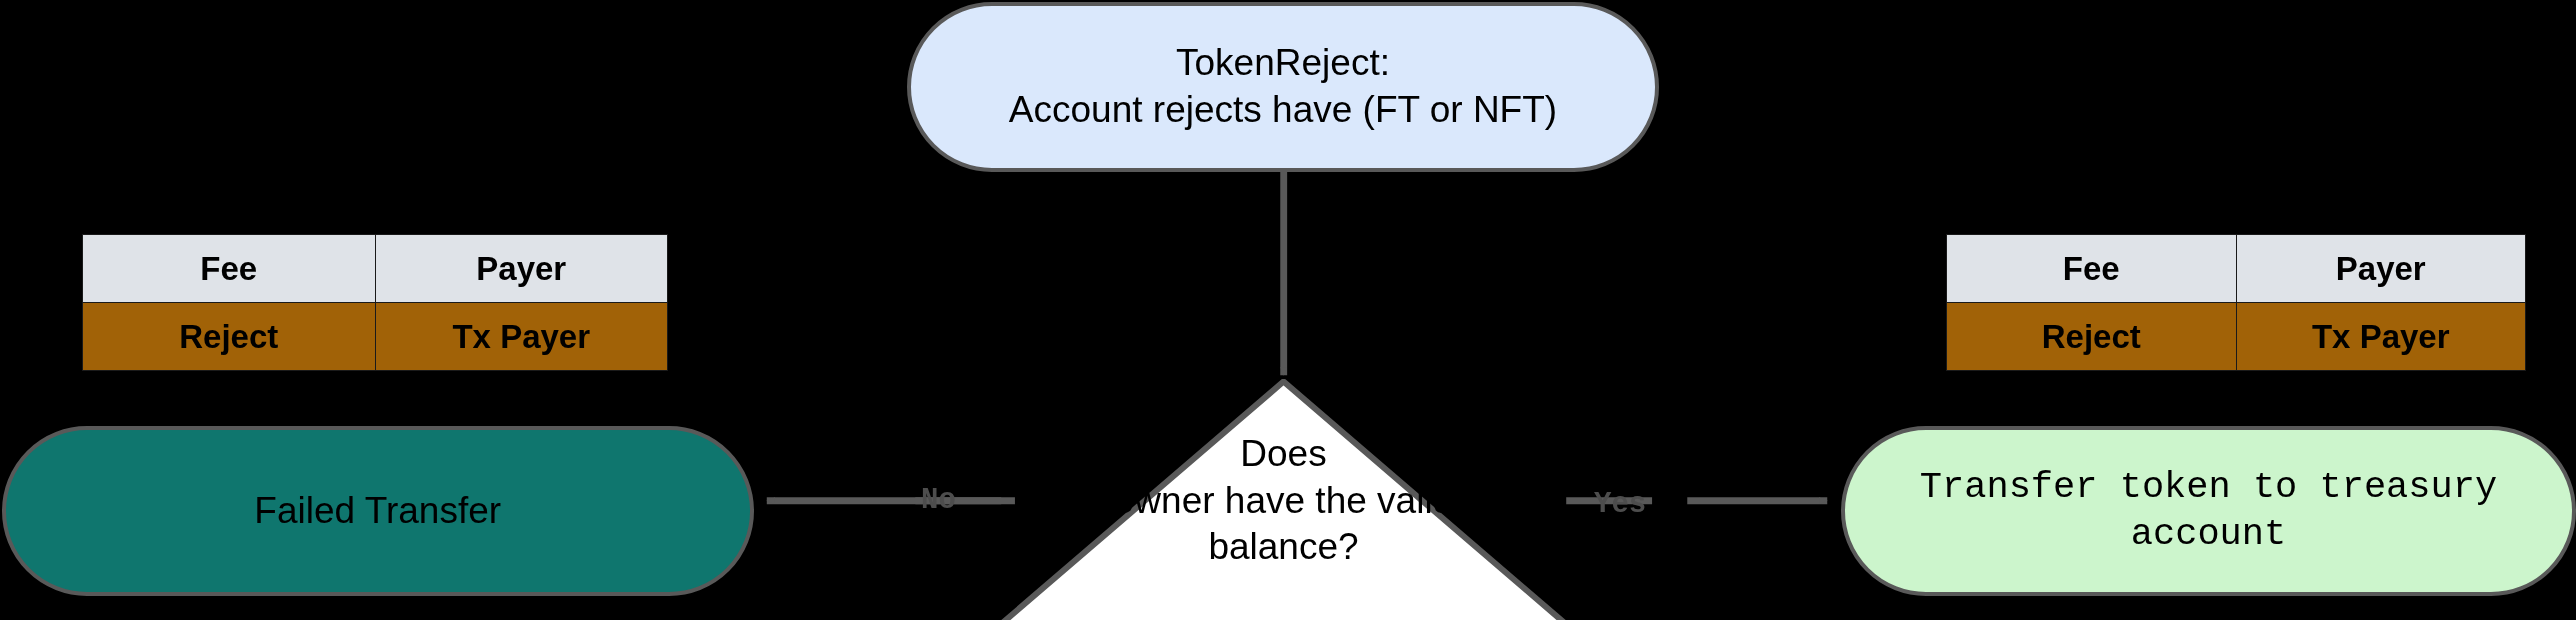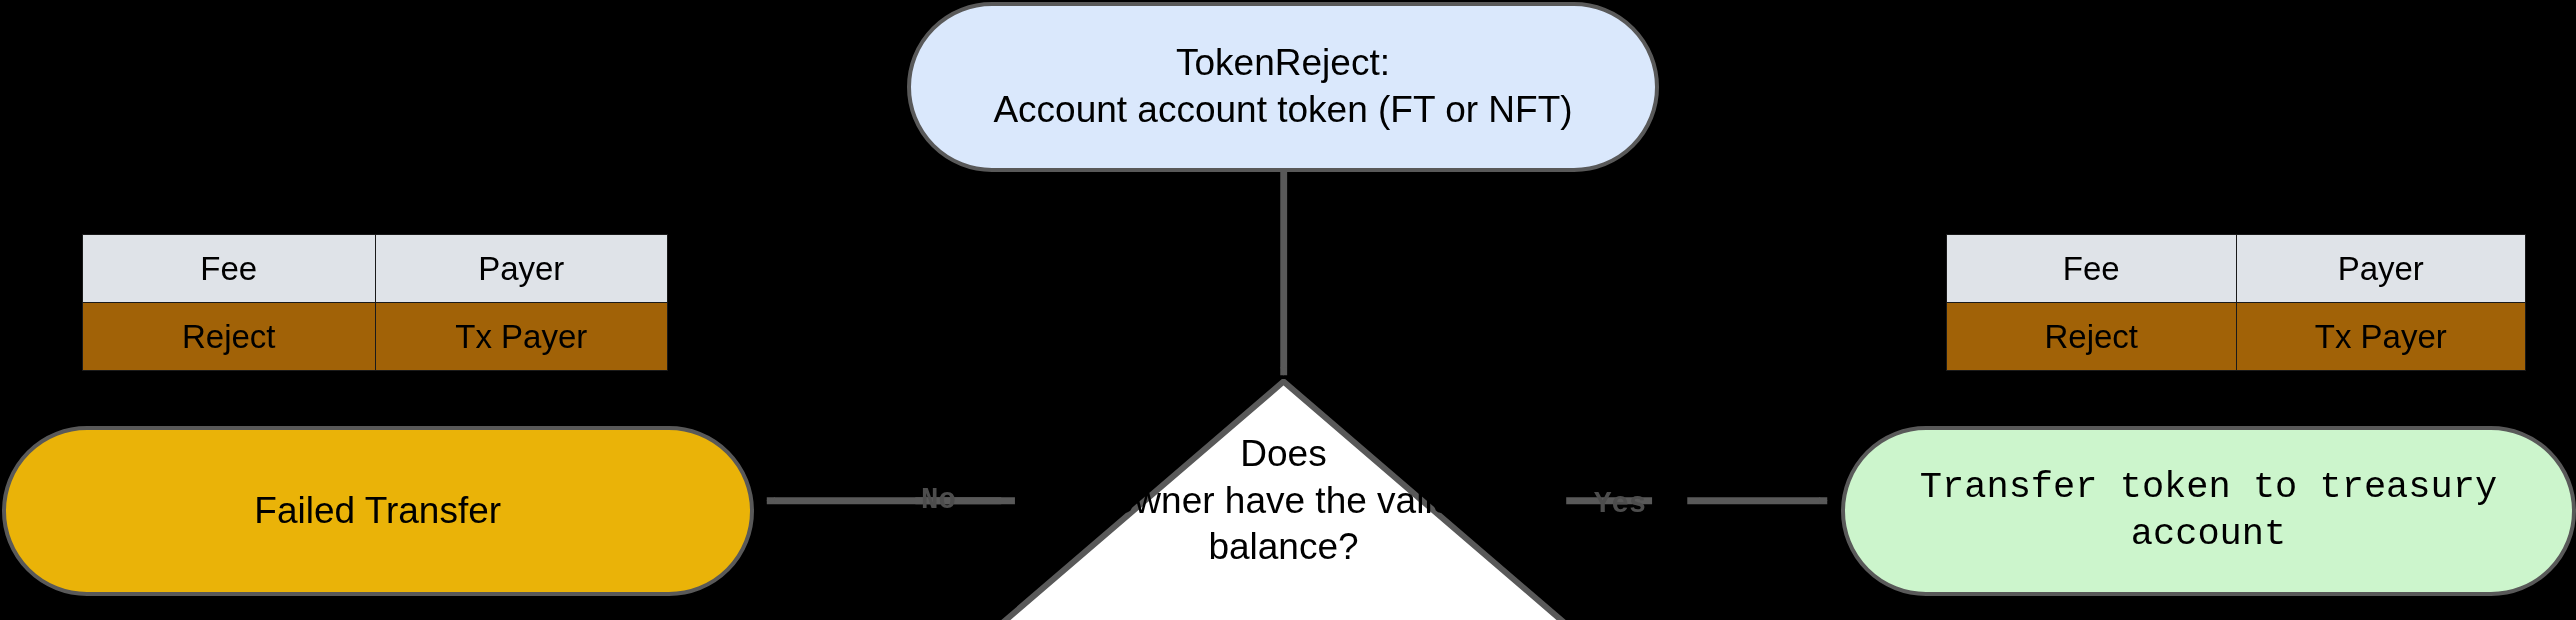--- a/index.html
+++ b/index.html
@@ -46,21 +46,21 @@
     height: 170px;
     background: #dae8fc;
     font-size: 37px;
   }
 
   #node-failed {
     left: 1.7px;
     top: 426px;
     width: 752px;
     height: 170px;
-    background: #eab308;
+    background: #0f766e;
     font-size: 37px;
   }
 
   #node-treasury {
     left: 1841px;
     top: 426px;
     width: 735px;
     height: 170px;
     background: #ccf5cc;
     font-size: 37px;
@@ -97,20 +97,21 @@
     white-space: pre-line;
     pointer-events: none;
   }
 
   
   .fee-table {
     position: absolute;
     border-collapse: collapse;
     background: #ffffff;
     table-layout: fixed;
+    font-weight: bold;
   }
   .fee-table td {
     border: 1.7px solid #1a1a1a;
     text-align: center;
     color: #000000;
     font-size: 33px;
     padding: 0;
     height: 67px;
     vertical-align: middle;
   }
@@ -158,21 +159,21 @@
       <line x1="1182" y1="583" x2="893" y2="583" stroke="#595959" stroke-width="8" style="marker-end:url(#arrowhead)"></line>
     </g>
 
     <g>
       <line x1="1824" y1="583" x2="1924" y2="583" stroke="#595959" stroke-width="8"></line>
       <line x1="1965" y1="583" x2="2128" y2="583" stroke="#595959" stroke-width="8" style="marker-end:url(#arrowhead)"></line>
     </g>
   </svg>
 
   <div class="node stadium" id="node-tokenreject">TokenReject:
-Account account token (FT or NFT)</div>
+Account rejects have (FT or NFT)</div>
 
   <div id="node-decision">
     <svg class="diamond-shape" viewBox="0 0 658 566" preserveAspectRatio="none">
       <polygon points="329,3 655,283 329,563 3,283" fill="#ffffff" stroke="#595959" stroke-width="7" stroke-linejoin="miter"></polygon>
     </svg>
     <div class="diamond-label">Does
 owner have the valid
 balance?</div>
   </div>
 

